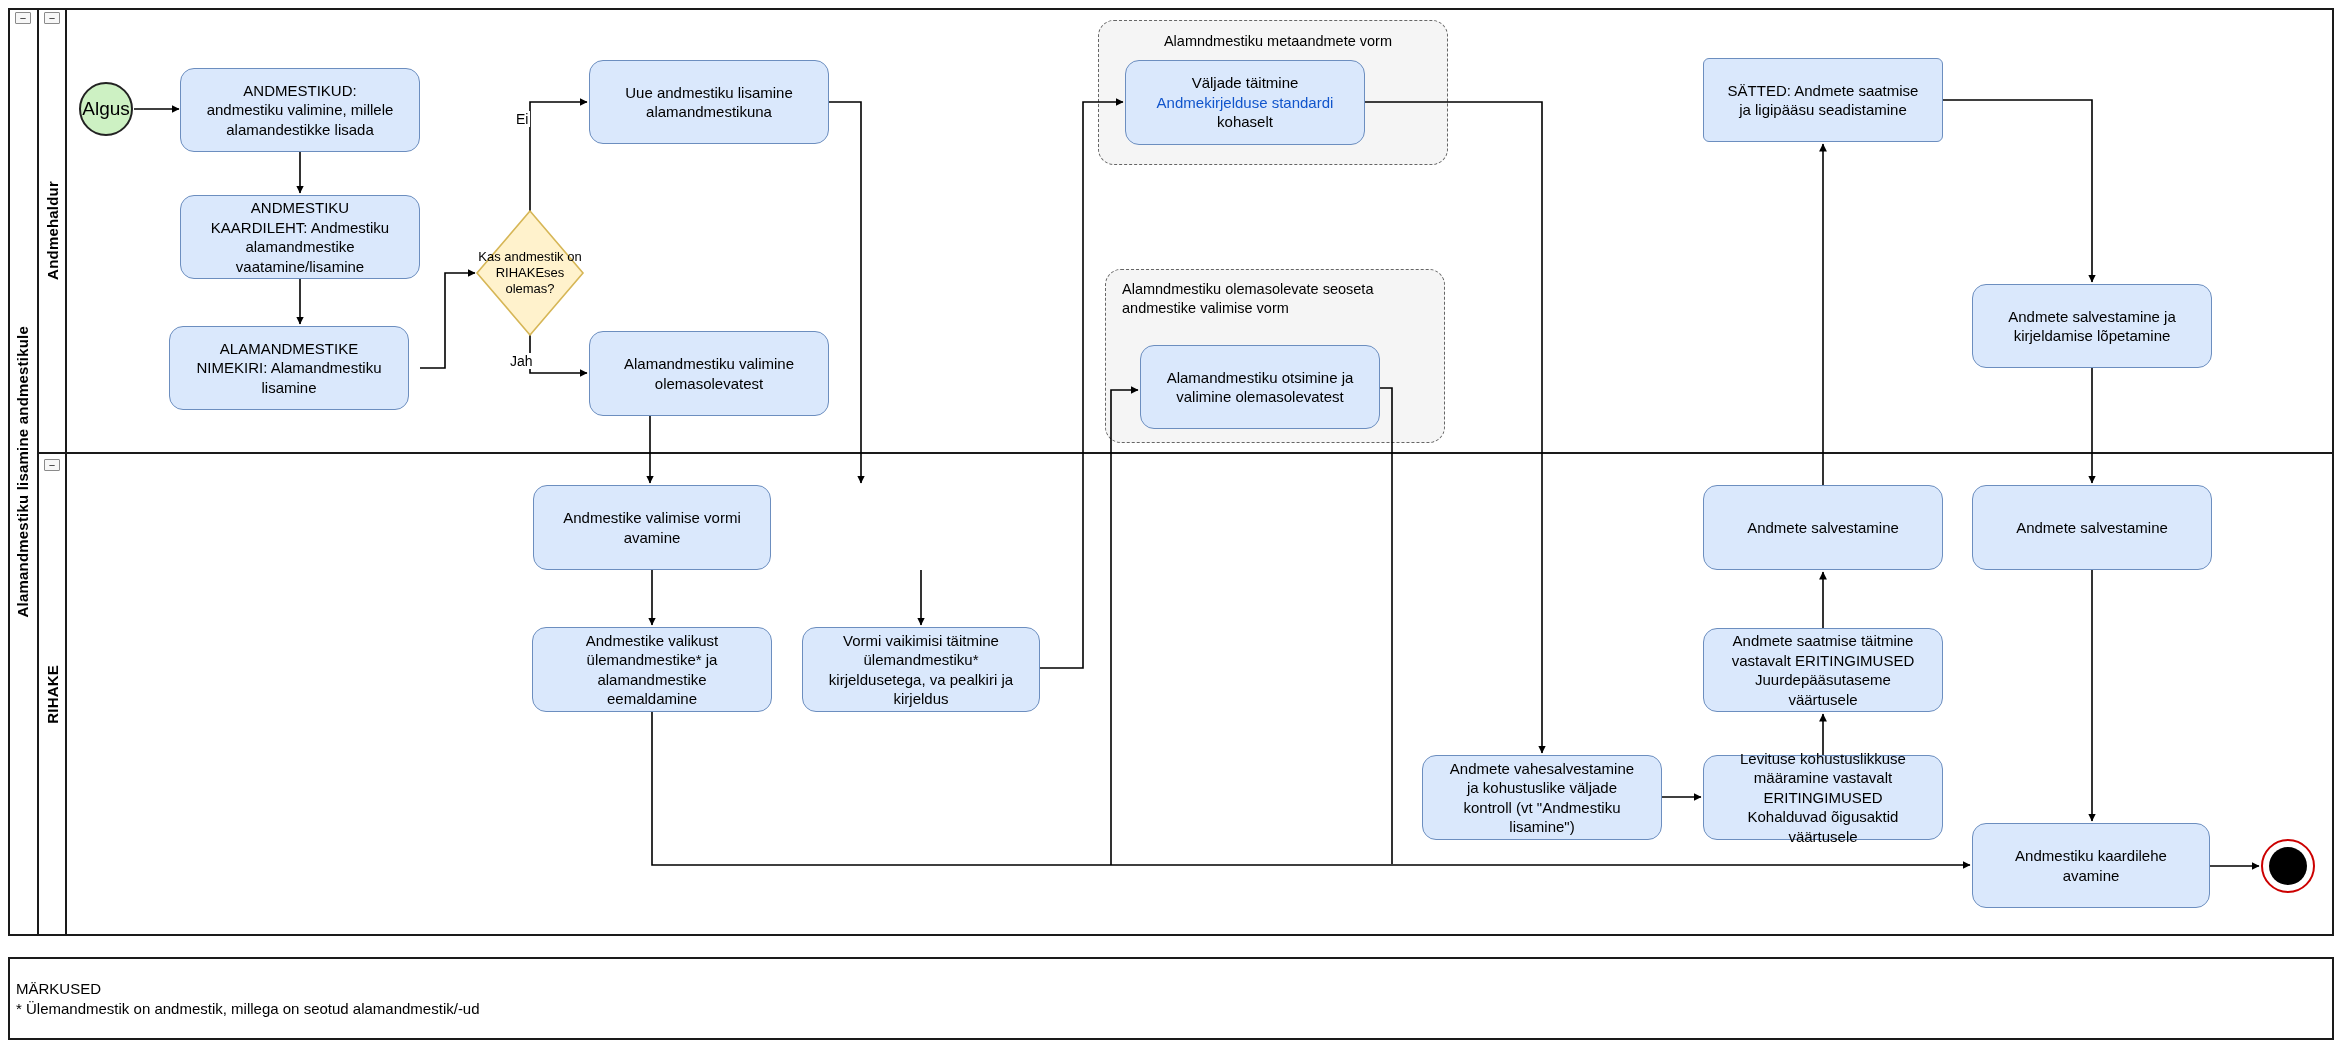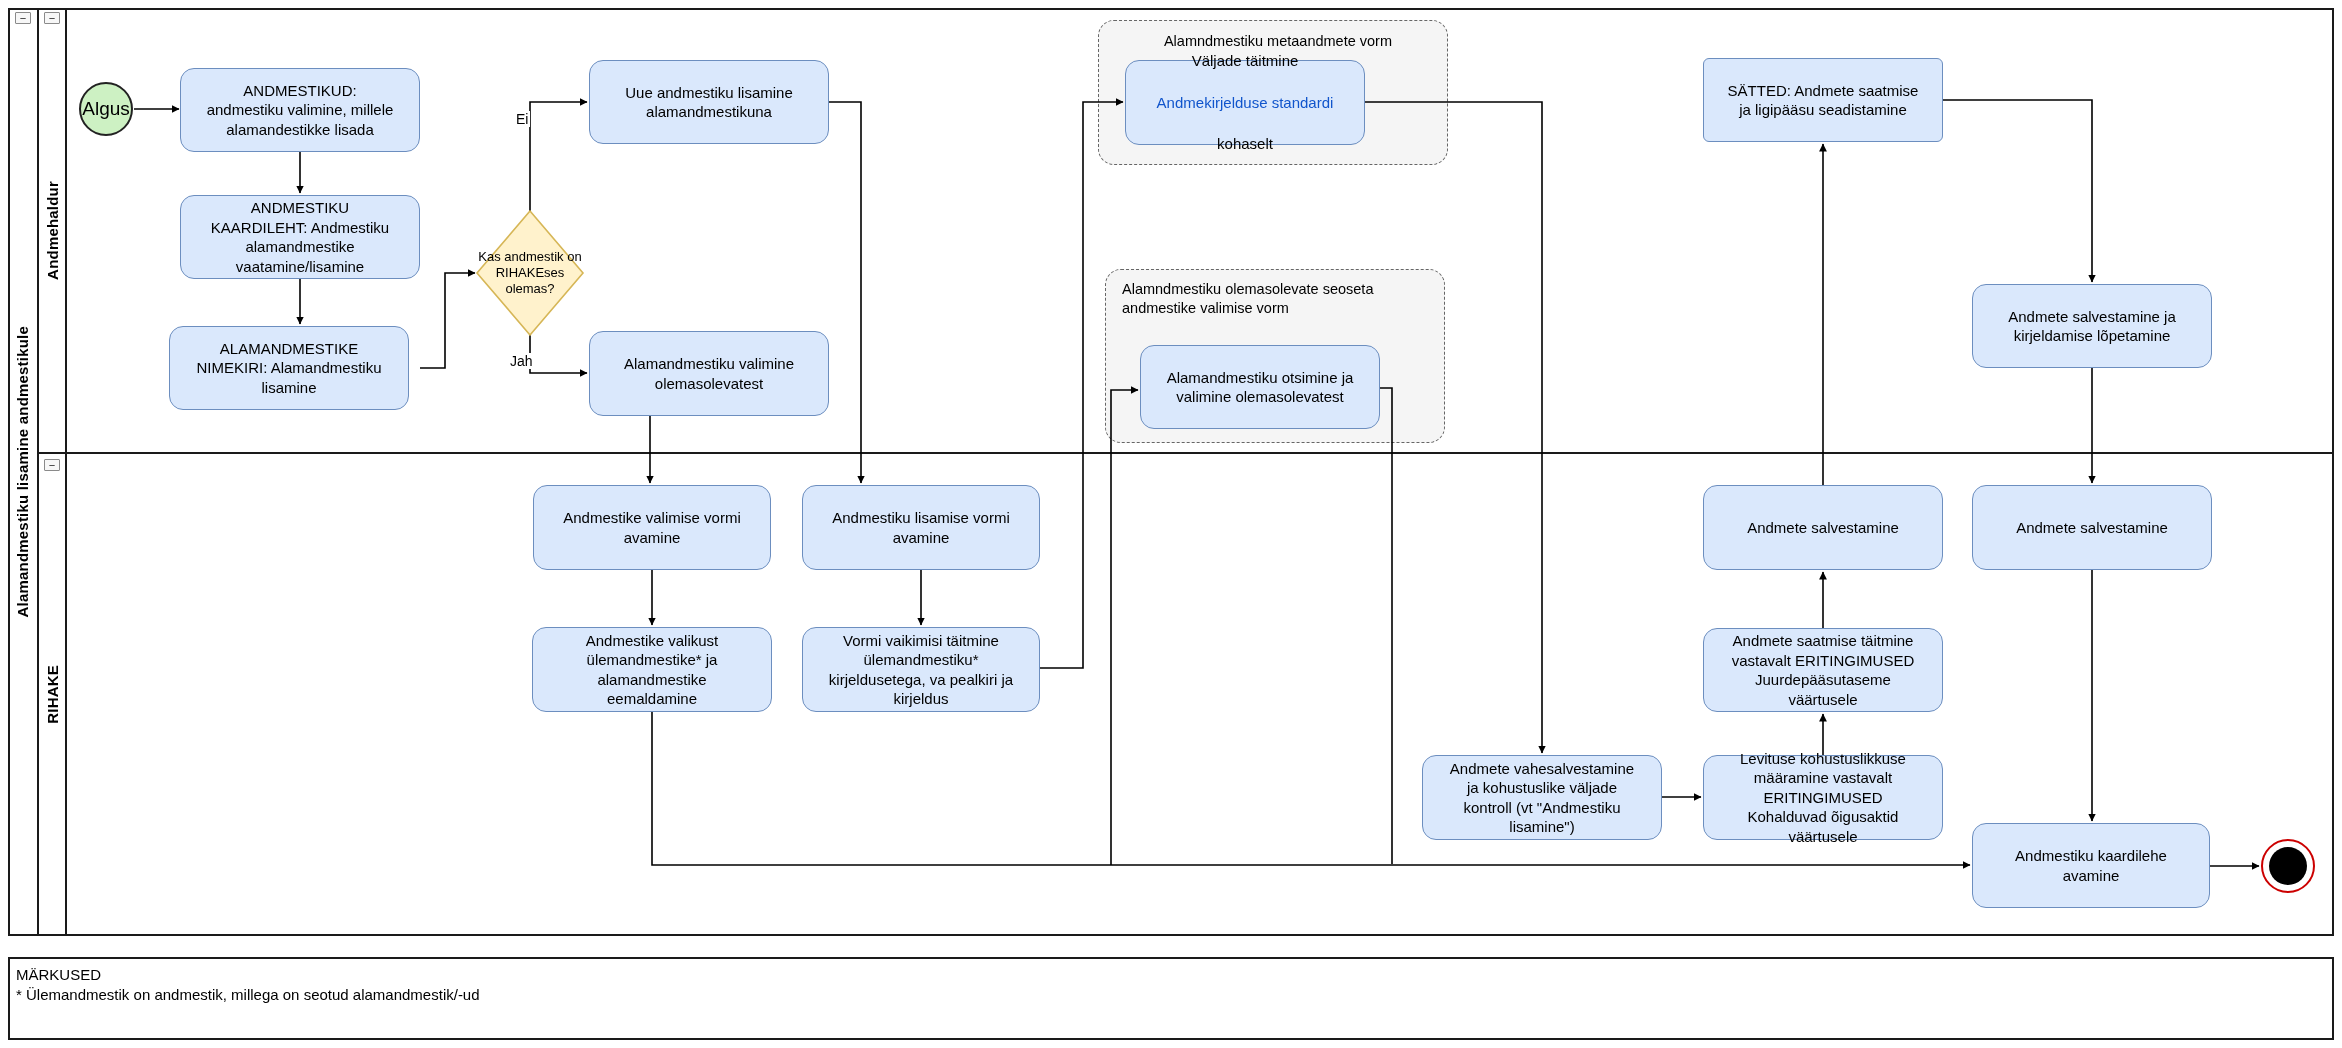--- a/index.html
+++ b/index.html
@@ -27,21 +27,21 @@
   .end-inner{background:var(--end-fill,#000);border-radius:50%;width:38px;height:38px;}
   .container-box{
     background:var(--container-fill,#f5f5f5);border:1.6px dashed var(--container-stroke,#666);
     border-radius:16px;font-size:14.5px;
   }
   .container-label{position:absolute;font-size:14.5px;line-height:1.3;}
   .diamond-text{display:flex;align-items:center;justify-content:center;text-align:center;font-size:13px;line-height:1.25;}
   .edge-label{font-size:14px;background:#fff;padding:0 2px;}
   .link{color:var(--link,#1155cc);}
   
-  .notes{border:2px solid #1a1a1a;background:#fff;font-size:15px;line-height:1.35;padding:6px 6px;}
+  .notes{border:2px solid #1a1a1a;background:#fff;font-size:15px;line-height:1.35;padding:20px 6px;}
   svg.overlay{position:absolute;left:0;top:0;pointer-events:none;}
 </style>
 </head>
 <body>
 
 <div id="stage">
 
   <div class="abs pool" style="left:8px;top:8px;width:2326px;height:928px;"></div>
   <div class="abs col" style="left:8px;top:8px;width:31px;height:928px;border-left:none;">
     <span class="vtext">Alamandmestiku lisamine andmestikule</span>
@@ -128,21 +128,21 @@
   </div>
 
   <div class="abs task" style="left:589px;top:60px;width:240px;height:84px;">
     <span>Uue andmestiku lisamine alamandmestikuna</span>
   </div>
 
   <div class="abs task" style="left:589px;top:331px;width:240px;height:85px;">
     <span>Alamandmestiku valimine olemasolevatest</span>
   </div>
 
-  <div class="abs task" style="left:1125px;top:60px;width:240px;height:85px;flex-direction:column;gap:22px;">
+  <div class="abs task" style="left:1125px;top:60px;width:240px;height:85px;flex-direction:column;">
     <span>Väljade täitmine</span>
     <span class="link">Andmekirjelduse standardi</span>
     <span>kohaselt</span>
   </div>
 
   <div class="abs task" style="left:1703px;top:58px;width:240px;height:84px;border-radius:6px;">
     <span>SÄTTED: Andmete saatmise ja ligipääsu seadistamine</span>
   </div>
 
   <div class="abs task" style="left:1972px;top:284px;width:240px;height:84px;">
@@ -150,23 +150,20 @@
   </div>
 
   <div class="abs task" style="left:1140px;top:345px;width:240px;height:84px;">
     <span>Alamandmestiku otsimine ja valimine olemasolevatest</span>
   </div>
 
   <div class="abs task" style="left:533px;top:485px;width:238px;height:85px;">
     <span>Andmestike valimise vormi avamine</span>
   </div>
 
-  <div class="abs task" style="left:802px;top:485px;width:238px;height:85px;">
-    <span>Andmestiku lisamise vormi avamine</span>
-  </div>
 
   <div class="abs task" style="left:532px;top:627px;width:240px;height:85px;">
     <span>Andmestike valikust ülemandmestike* ja alamandmestike eemaldamine</span>
   </div>
 
   <div class="abs task" style="left:802px;top:627px;width:238px;height:85px;">
     <span>Vormi vaikimisi täitmine ülemandmestiku* kirjeldusetega, va pealkiri ja kirjeldus</span>
   </div>
 
   <div class="abs task" style="left:1422px;top:755px;width:240px;height:85px;">

